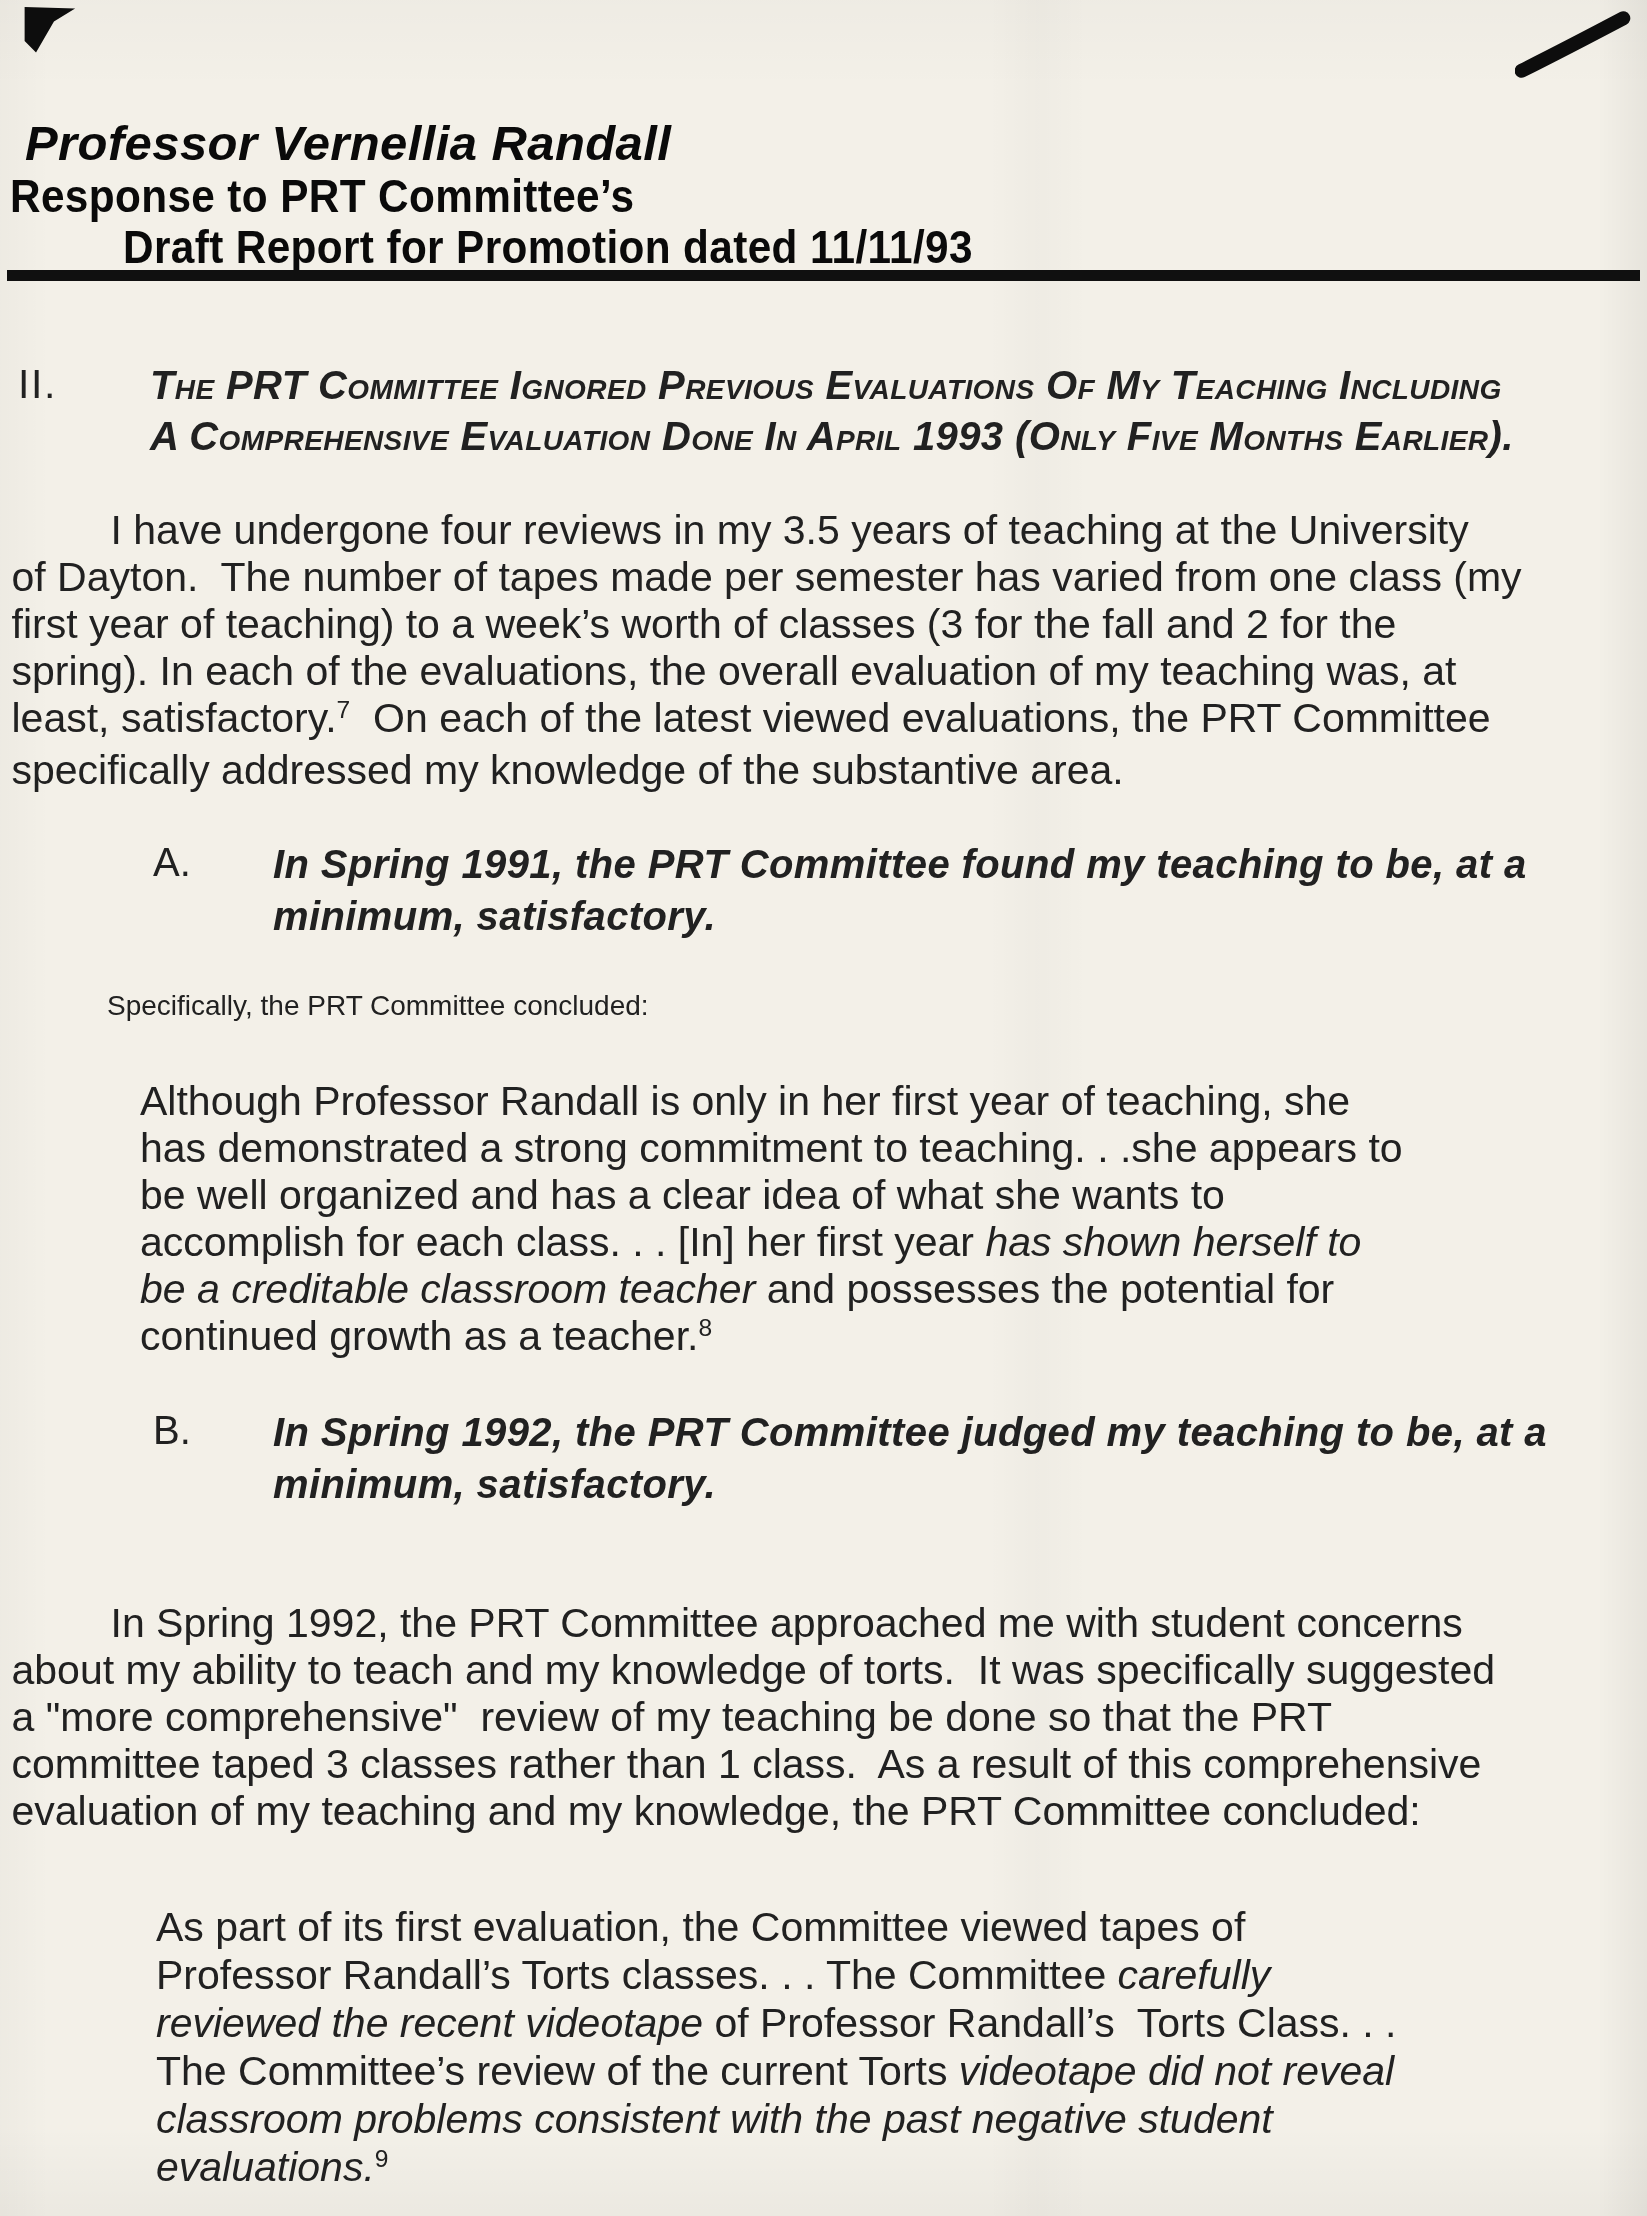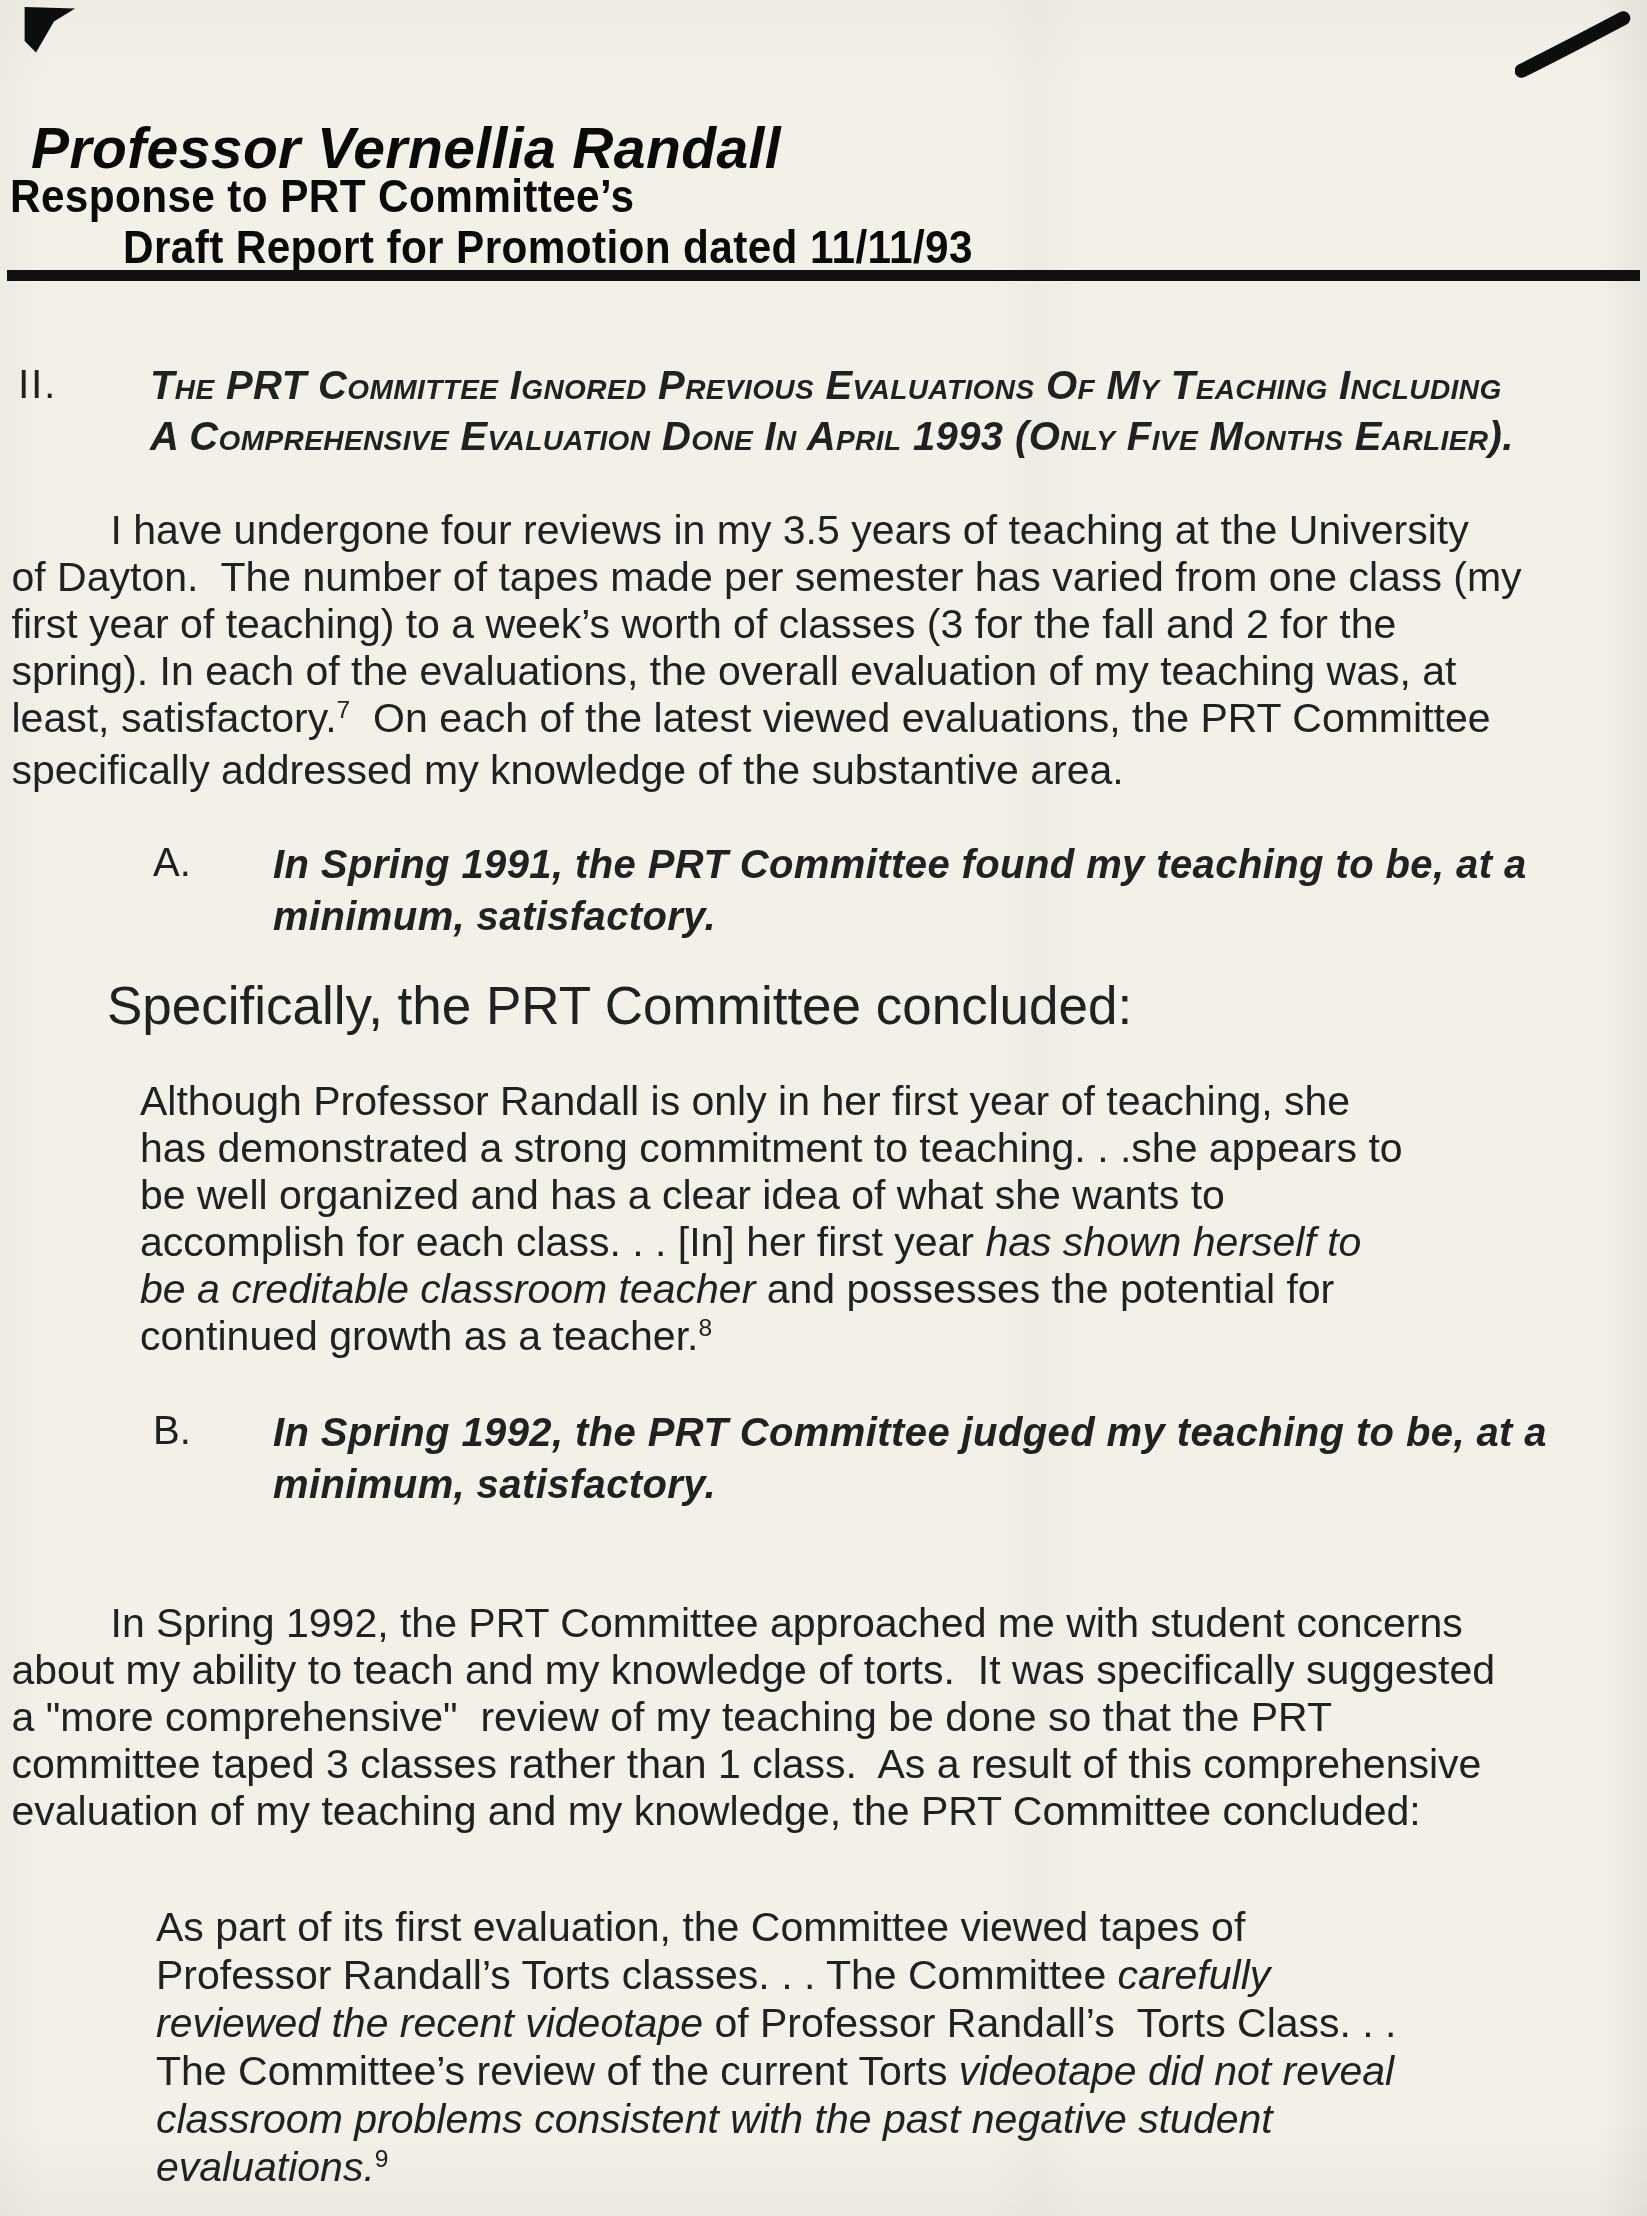--- a/index.html
+++ b/index.html
@@ -17,22 +17,22 @@
     content: "";
     position: absolute; inset: 0;
     background:
       linear-gradient(90deg, rgba(0,0,0,0.025) 0%, rgba(0,0,0,0) 3%, rgba(0,0,0,0) 60%, rgba(0,0,0,0.018) 63%, rgba(0,0,0,0) 66%, rgba(0,0,0,0) 97%, rgba(0,0,0,0.05) 100%),
       linear-gradient(180deg, rgba(0,0,0,0.02) 0%, rgba(0,0,0,0) 4%, rgba(0,0,0,0) 96%, rgba(0,0,0,0.03) 100%);
     pointer-events: none;
   }
   .abs { position: absolute; }
 
   .author {
-    left: 31px; top: 115px;
-    font-size: 57px; font-weight: bold; font-style: italic;
+    left: 25px; top: 115px;
+    font-size: 49px; font-weight: bold; font-style: italic;
     color: var(--header-ink, #0a0a0a);
     letter-spacing: 0.4px;
     white-space: pre;
   }
   .htitle {
     font-size: 46px; font-weight: bold;
     color: var(--header-ink, #0a0a0a);
     transform: scaleX(0.92); transform-origin: left center;
     letter-spacing: 0.4px;
     white-space: pre;
@@ -72,21 +72,21 @@
   .subA-label { left: 153px; top: 840px; }
   .subB-label { left: 153px; top: 1408px; }
   .sub-heading {
     width: 1346px;
     font-size: 40px; font-weight: bold; font-style: italic;
     line-height: 52px; letter-spacing: 0.4px;
   }
   .subA-heading { left: 273px; top: 838px; }
   .subB-heading { left: 273px; top: 1406px; }
 
-  .leadin { left: 107px; top: 982px; font-size: 53px; white-space: pre; }
+  .leadin { left: 107px; top: 982px; font-size: 28px; white-space: pre; }
 
   .quote1 { left: 140px; top: 1078px; width: 1461px; line-height: 47px; }
   .quote2 { left: 156px; top: 1903px; width: 1445px; line-height: 48px; }
 
   
   .mark { pointer-events: none; }
   .mark-tl { left: 23px; top: 4.9px; }
   .mark-tr { left: 1515px; top: 9.9px; }
 </style>
 </head>

